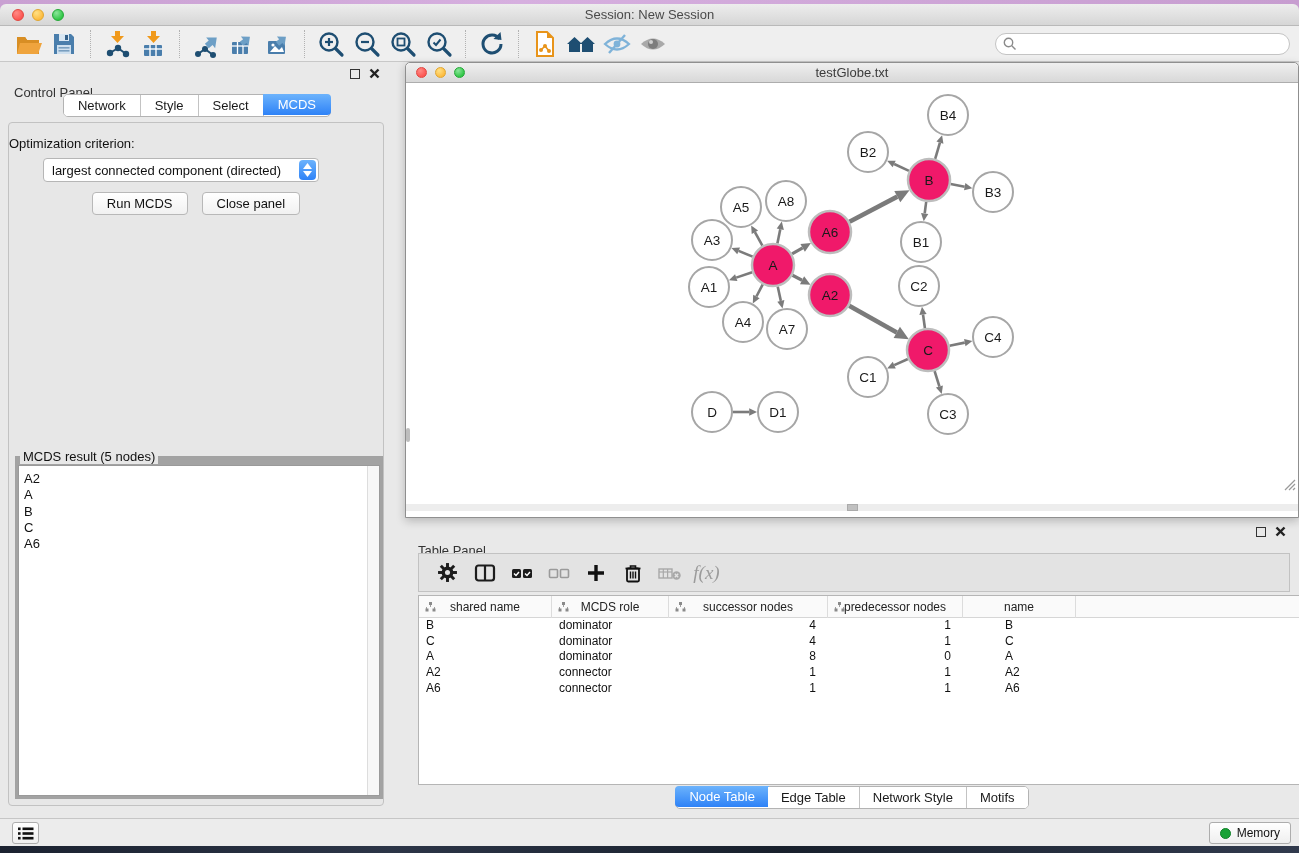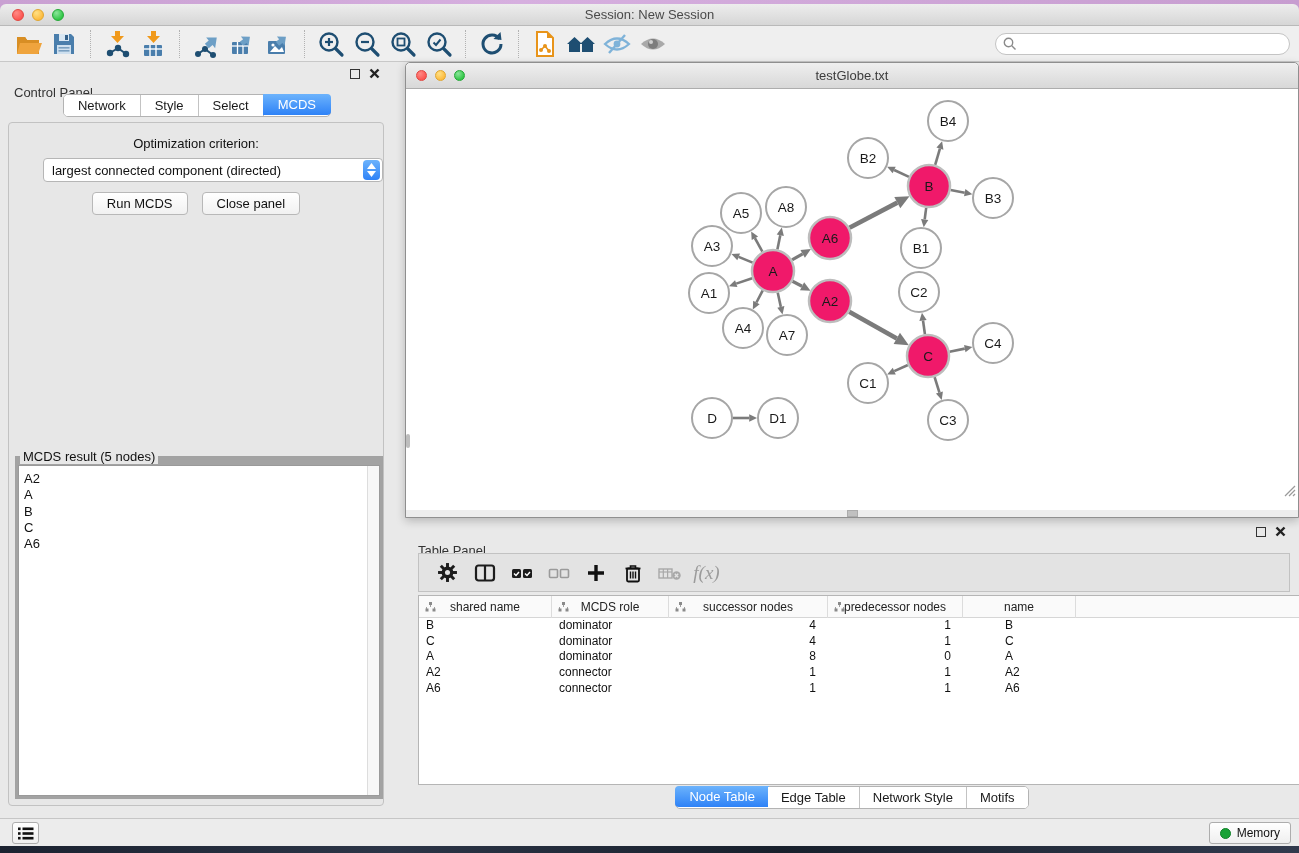--- a/index.html
+++ b/index.html
@@ -44,42 +44,42 @@
   .float-ico { width:10px; height:10px; border:1.5px solid #333; display:inline-block; }
   .cp-tabs { display:flex; justify-content:center; margin-top:8px; }
   .seg-group { display:flex; border:1px solid #b3b3b3; border-radius:5px; background:#fff; overflow:visible; }
   .seg-tab { font-size:13px; color:#1a1a1a; padding:2px 14px; height:21px; display:flex; align-items:center;
       border-right:1px solid #c3c3c3; background:#fff; }
   .seg-group .seg-tab:first-child { border-radius:4px 0 0 4px; }
   .seg-group .seg-tab:last-child { border-right:none; border-radius:0 4px 4px 0; }
   .seg-tab.sel { background:linear-gradient(#6cb3fc,#2e82f7); color:#fff; border-radius:5px; margin:-1px; padding:3px 15px; border-right:none; }
   .cp-inner { position:absolute; left:4px; top:60px; width:376px; height:684px;
       background:#e7e7e7; border:1px solid #c2c2c2; border-radius:4px; }
-  .opt-label { text-align:center; font-size:13px; color:#111; margin-top:13px; }
-  .combo { position:absolute; left:34px; top:35px; width:340px; height:24px; background:#fff;
+  .opt-label { text-align:left; font-size:13px; color:#111; margin-top:13px; }
+  .combo { position:absolute; left:34px; top:35px; width:276px; height:24px; background:#fff;
       border:1px solid #b6b6b6; border-radius:4px; display:flex; align-items:center; }
   .combo-text { flex:1; font-size:13px; color:#111; padding-left:8px; white-space:nowrap; overflow:hidden; }
   .combo-step { width:17px; height:20px; margin-right:2px; border-radius:4px;
       background:linear-gradient(#6cb3fc,#2e82f7); display:flex; flex-direction:column; align-items:center; justify-content:center; gap:2px; }
   .btn-row { position:absolute; left:0; width:100%; top:69px; display:flex; justify-content:center; gap:14px; }
   .push-btn { height:23px; padding:0 14px; font-size:13px; color:#111; background:linear-gradient(#ffffff,#f1f1f1);
       border:1px solid #b8b8b8; border-radius:4px; display:flex; align-items:center; }
   .result-box { position:absolute; left:6px; top:333px; width:368px; height:343px;
       border:1px solid #a2a2a2; background:#a3a3a3; }
   .result-legend { position:absolute; top:-8px; left:4px; background:#e7e7e7; padding:0 3px; font-size:13px; color:#111; }
   .result-list { position:absolute; left:2px; top:8px; right:2px; bottom:2px; background:#fff;
       border:1px solid #9a9a9a; overflow:hidden; }
   .result-scroll { position:absolute; right:0; top:0; bottom:0; width:12px; background:#f7f7f7; border-left:1px solid #ddd; }
   .result-item { font-size:13px; color:#111; padding-left:5px; line-height:16.3px; }
   .result-list .pad-top { height:5px; }
 
   
   .network-window { position:absolute; left:405px; top:0; width:894px; height:456px;
       border:1px solid #8f8f8f; border-radius:5px 5px 0 0; background:#fff; box-shadow:0 3px 10px rgba(0,0,0,0.22); }
-  .nw-titlebar { height:26px; background:linear-gradient(#efefef,#d8d8d8); border-bottom:1px solid #adadad;
+  .nw-titlebar { height:20px; background:linear-gradient(#efefef,#d8d8d8); border-bottom:1px solid #adadad;
       border-radius:5px 5px 0 0; position:relative; display:flex; align-items:center; }
   .nw-titlebar .lights { margin-left:10px; }
   .nw-titlebar .light { width:11px; height:11px; }
   .nw-title { position:absolute; left:0; right:0; text-align:center; font-size:13px; color:#3c3c3c; }
   .nw-canvas { position:relative; width:100%; height:421px; background:#fff; overflow:hidden; }
   .nw-vthumb { position:absolute; left:0px; top:345px; width:4px; height:14px; background:#bdbdbd; border-radius:2px; }
   .nw-hscroll { position:relative; height:7px; background:#ededed; }
   .nw-hthumb { position:absolute; left:441px; top:0px; width:11px; height:7px; background:#c0c0c0; border:1px solid #ababab; }
   .resize-grip { position:absolute; right:2px; bottom:9px; }
 

